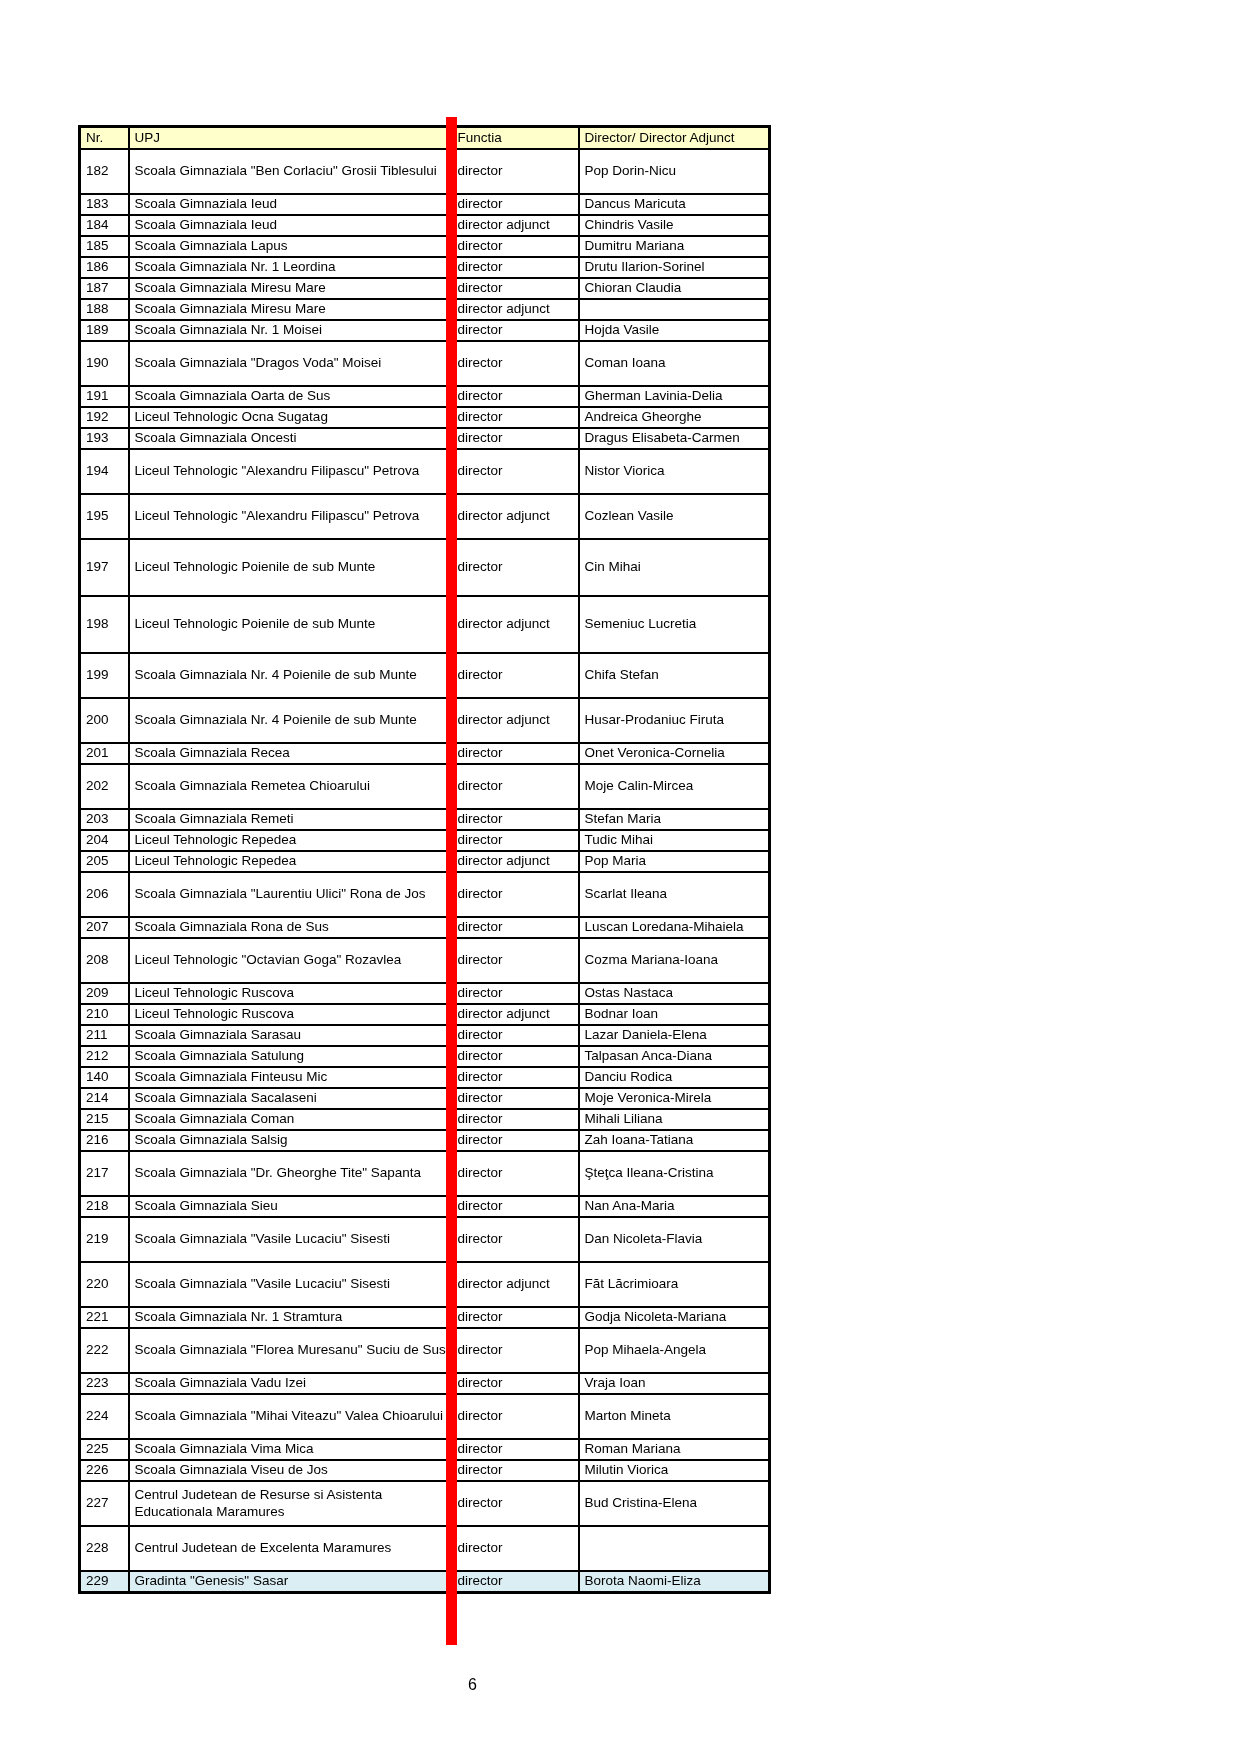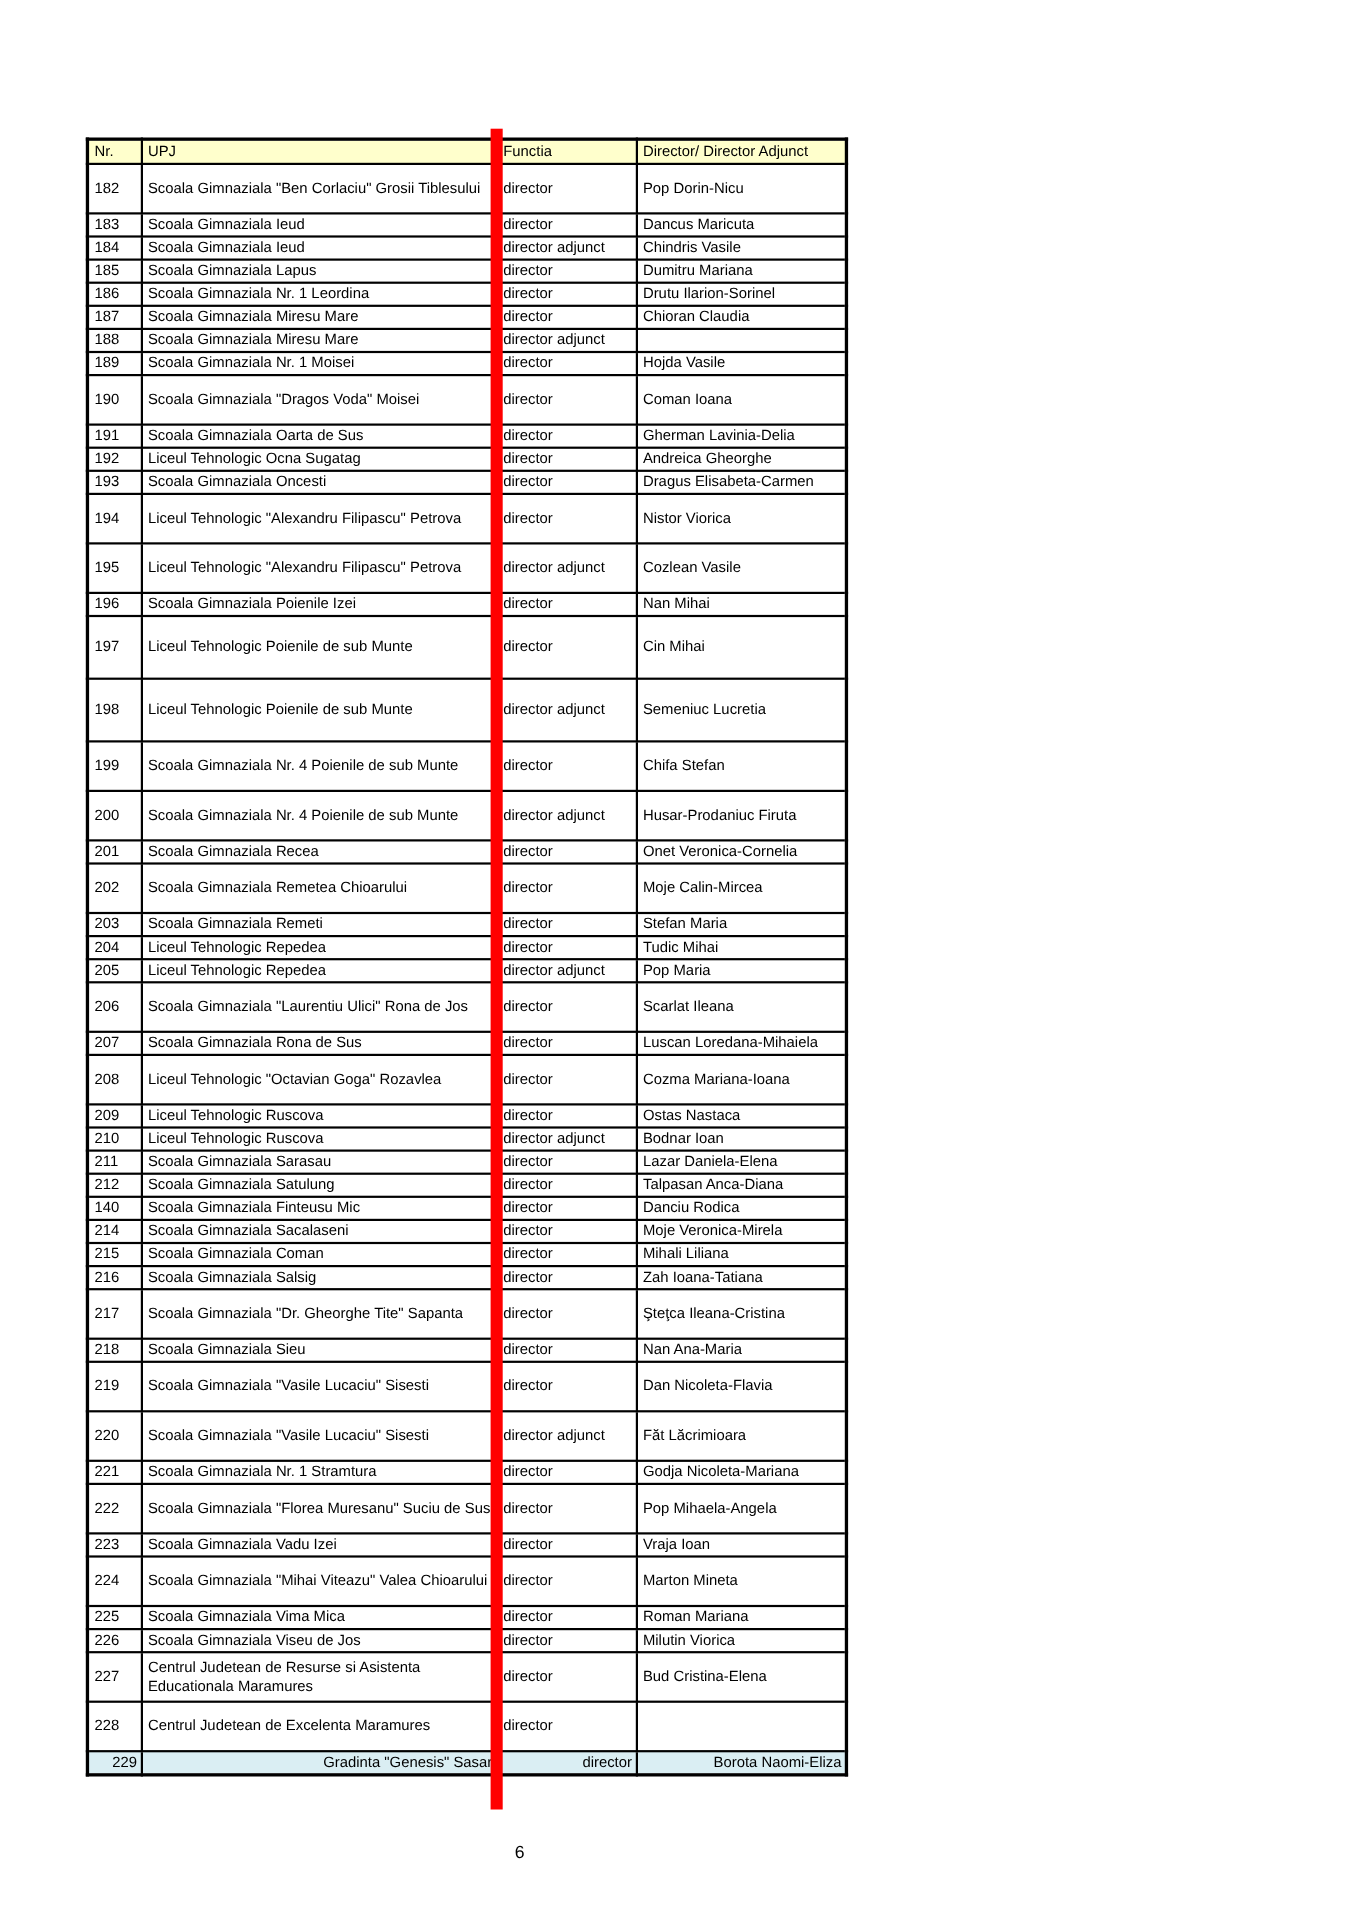--- a/index.html
+++ b/index.html
@@ -38,21 +38,21 @@
     font-weight: normal;
     overflow: hidden;
   }
   thead th {
     background: var(--header-bg, #FFFFCC);
     height: 18px;
   }
   tr.h-s { height: 21px; }
   tr.h-d { height: 45px; }
   tr.h-t { height: 57px; }
-  tr.highlight td { background: var(--highlight-bg, #DAEEF3); text-align: right; }
+  tr.highlight td { background: var(--highlight-bg, #DAEEF3); }
   .red-bar {
     position: absolute;
     left: 446px; top: 117px;
     width: 11px; height: 1540px;
     background: var(--marker-red, #FF0000);
     z-index: 5;
   }
   .footer-page-number {
     position: absolute;
     left: 468px; top: 1676px;
@@ -159,26 +159,20 @@
     <td>Liceul Tehnologic "Alexandru Filipascu" Petrova</td>
     <td>director</td>
     <td>Nistor Viorica</td>
   </tr>
         <tr class="h-d">
     <td>195</td>
     <td>Liceul Tehnologic "Alexandru Filipascu" Petrova</td>
     <td>director adjunct</td>
     <td>Cozlean Vasile</td>
   </tr>
-        <tr class="h-s">
-    <td>196</td>
-    <td>Scoala Gimnaziala Poienile Izei</td>
-    <td>director</td>
-    <td>Nan Mihai</td>
-  </tr>
         <tr class="h-t">
     <td>197</td>
     <td>Liceul Tehnologic Poienile de sub Munte</td>
     <td>director</td>
     <td>Cin Mihai</td>
   </tr>
         <tr class="h-t">
     <td>198</td>
     <td>Liceul Tehnologic Poienile de sub Munte</td>
     <td>director adjunct</td>

